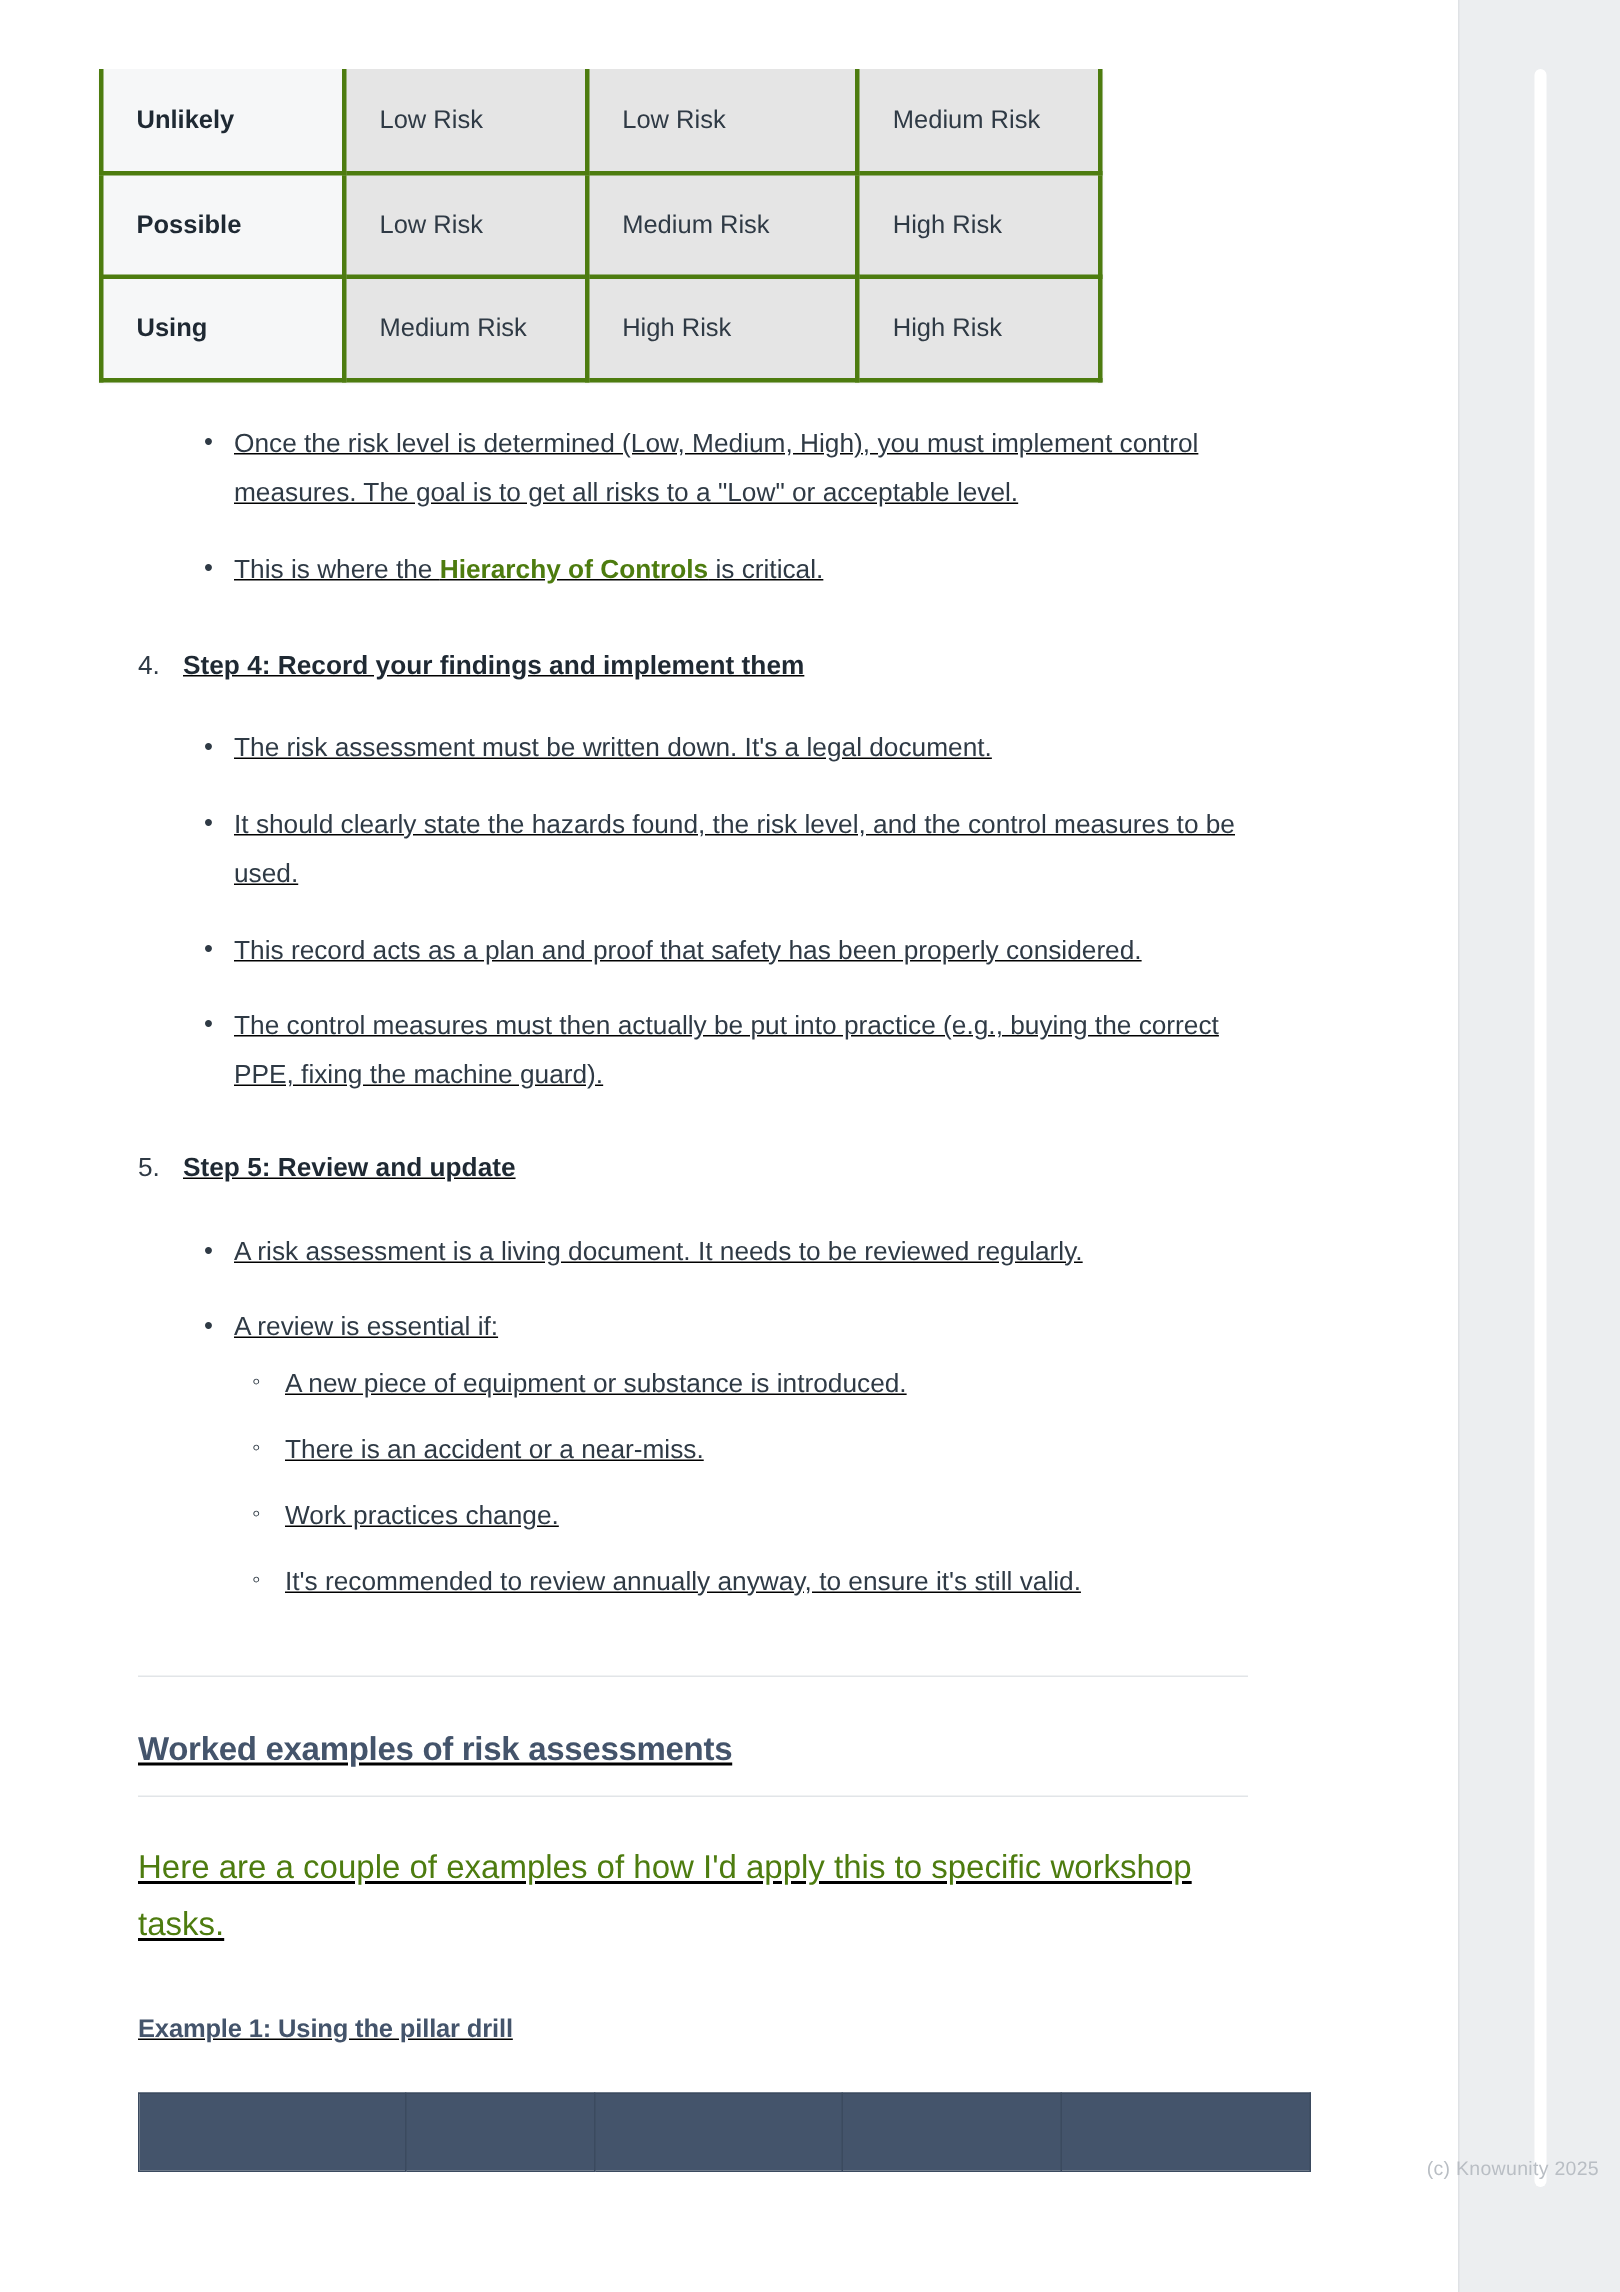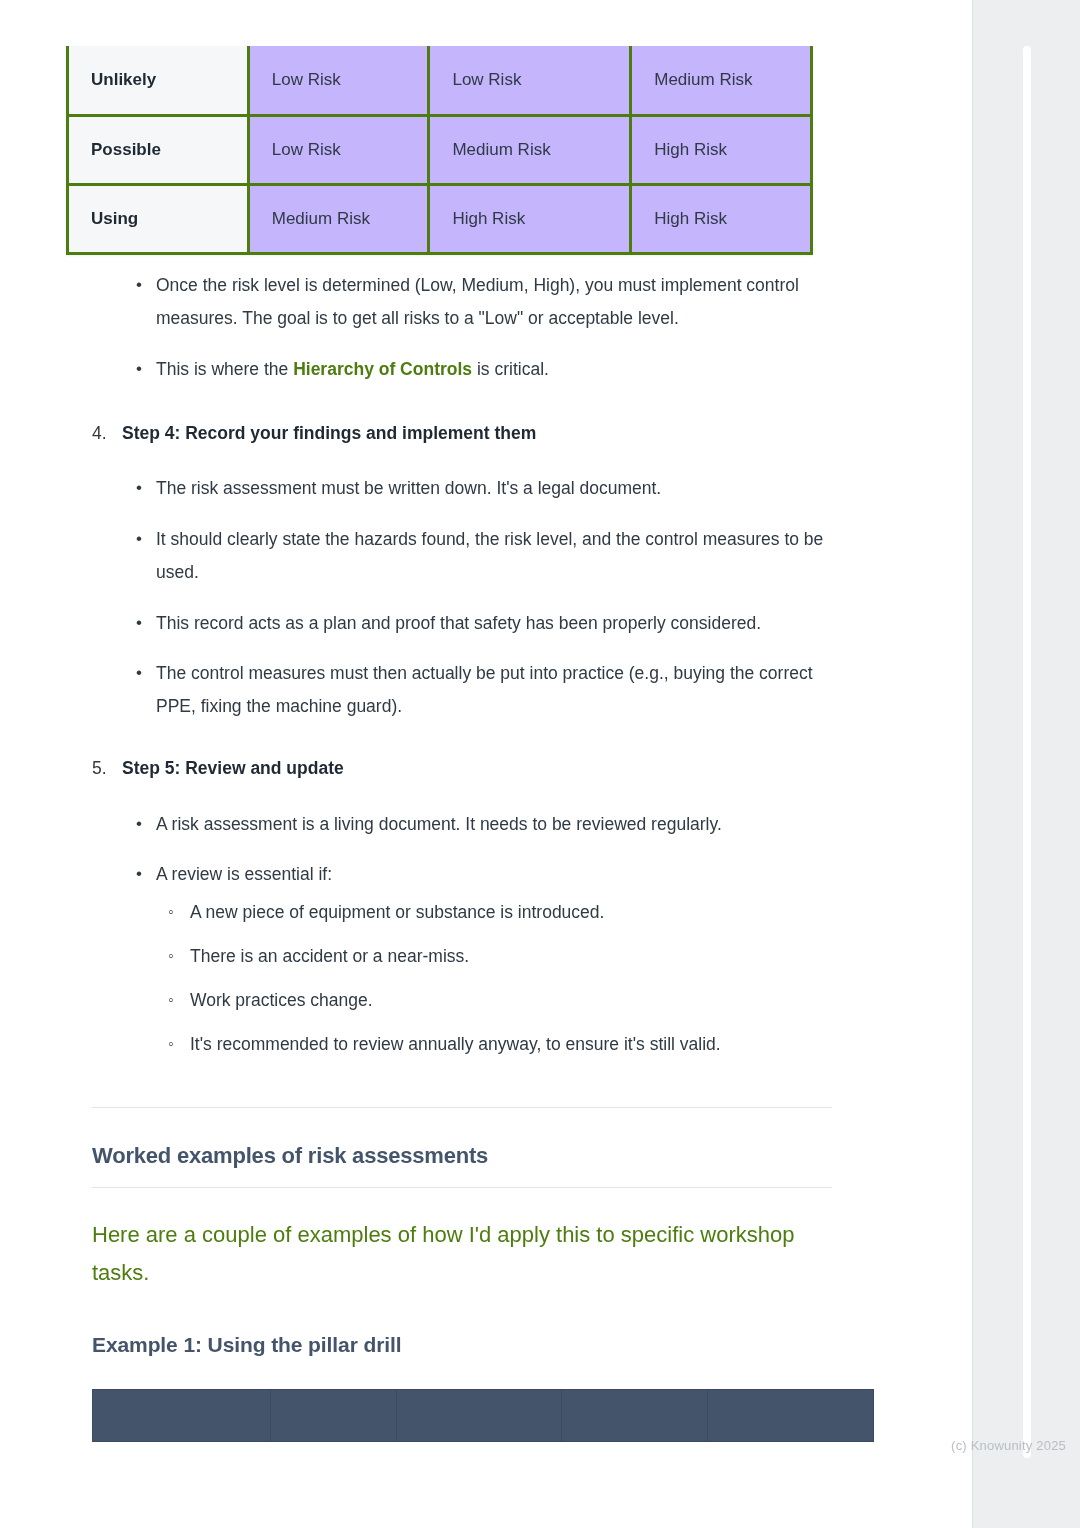--- a/index.html
+++ b/index.html
@@ -51,23 +51,23 @@
     left: 92px;
     top: 0;
     width: 740px;
   }
 
   
   table.risk-matrix {
     position: absolute;
     left: 66px;
     top: 46px;
-    width: 747px;
+    width: 669px;
     border-collapse: collapse;
-    background: #c4b5fd;
+    background: #e5e5e5;
     box-shadow: 0 1px 2px rgba(0,0,0,0.06);
   }
   table.risk-matrix td {
     border: 3px solid #4d7c0f;
     height: 69px;
     padding: 0 22px;
     font-size: 17px;
     color: #2f3a45;
     vertical-align: middle;
   }
@@ -157,21 +157,21 @@
     font-weight: bold;
     letter-spacing: -0.2px;
   }
   p.lead {
     font-size: 22px;
     color: #4d7c0f;
     line-height: 1.7;
     margin: 28px 0 0 0;
   }
   h3.example-title {
-    font-size: 21px;
+    font-size: 17px;
     color: #44546b;
     font-weight: bold;
     margin: 42px 0 0 0;
     letter-spacing: -0.1px;
   }
 
   table.example-table {
     margin-top: 32px;
     width: 782px;
     border-collapse: collapse;
@@ -212,21 +212,21 @@
       </tr>
       <tr>
         <td class="rowhead">Using</td>
         <td class="c1">Medium Risk</td>
         <td class="c2">High Risk</td>
         <td class="c3">High Risk</td>
       </tr>
     </tbody>
   </table>
 
-  <div class="content" style="top:269px;">
+  <div class="content" style="top:279px;text-decoration:underline;">
 
     <ul class="bullets">
       <li>Once the risk level is determined (Low, Medium, High), you must implement control measures. The goal is to get all risks to a "Low" or acceptable level.</li>
       <li><span>This is where the </span><b class="strong">Hierarchy of Controls</b><span> is critical.</span></li>
     </ul>
 
     <div class="blk step-heading" style="margin-top:34px;">
       <span class="num">4.</span>
       <span>Step 4: Record your findings and implement them</span>
     </div>

